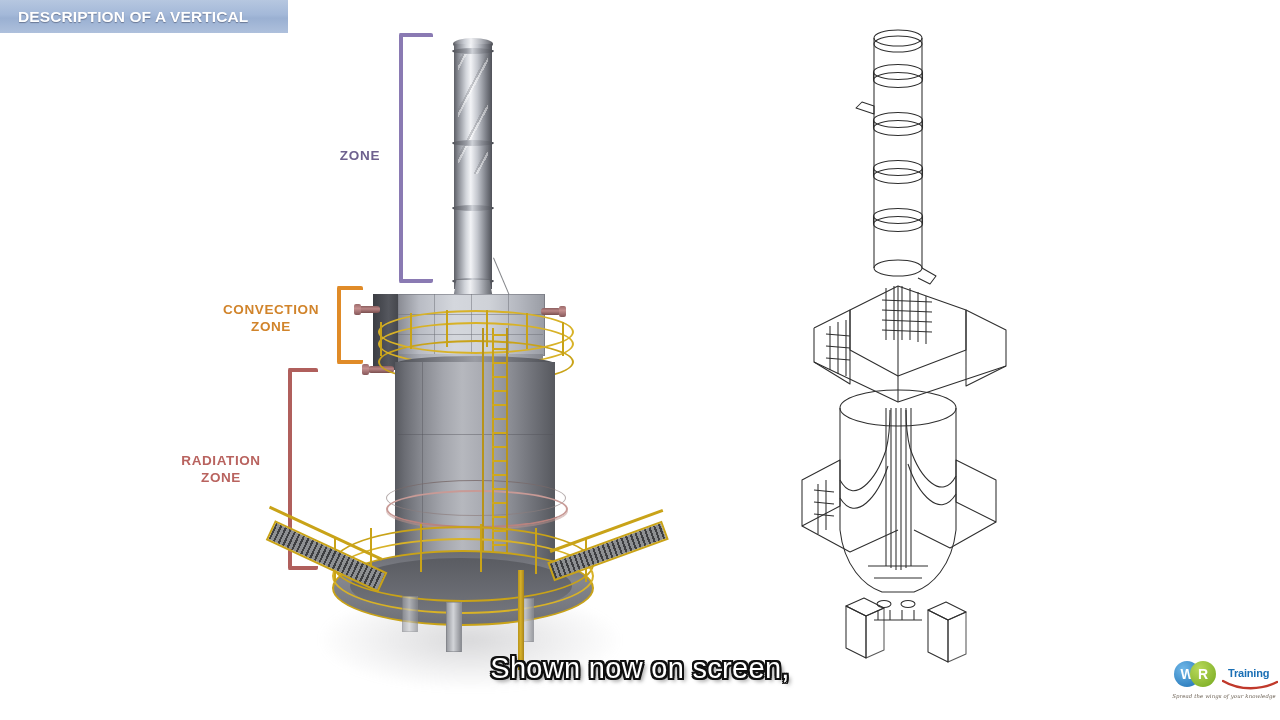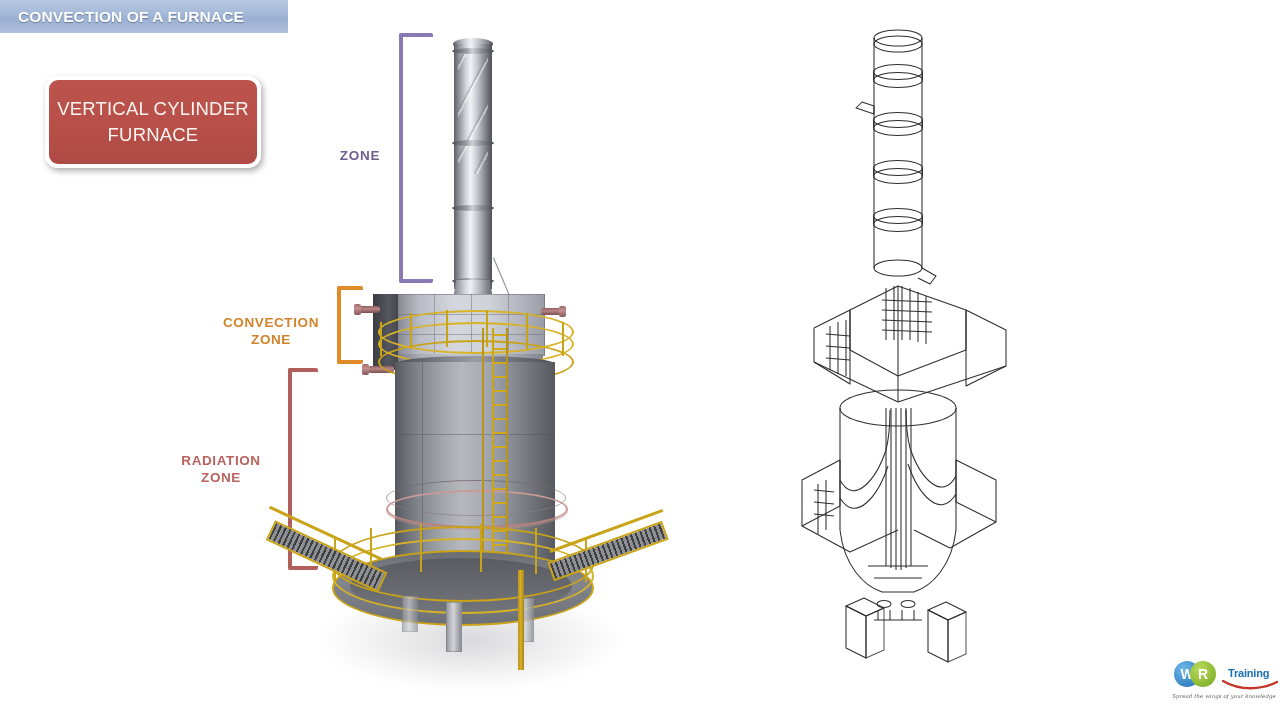--- a/index.html
+++ b/index.html
@@ -33,21 +33,21 @@
     display:flex;align-items:center;justify-content:center;
   }
   .callout .callout-text{
     color:#fdf4f1;font-size:18.5px;line-height:1.38;text-align:center;
     letter-spacing:.2px;
   }
 
   
   .zone-label{position:absolute;text-align:center;font-weight:bold;white-space:pre-line;line-height:1.28;}
   #lbl-stack{left:300px;top:147px;width:120px;font-size:13.5px;color:#6e618f;letter-spacing:.7px;}
-  #lbl-conv {left:178px;top:314px;width:186px;font-size:13.5px;color:#d1842b;letter-spacing:.6px;}
+  #lbl-conv {left:178px;top:301px;width:186px;font-size:13.5px;color:#d1842b;letter-spacing:.6px;}
   #lbl-rad  {left:128px;top:452px;width:186px;font-size:13.5px;color:#b9635f;letter-spacing:.6px;}
 
   
   .bracket{position:absolute;box-sizing:border-box;border-style:solid;border-right:none;border-radius:2px;}
   #br-stack{left:399px;top:33px;width:34px;height:250px;border-width:4.5px;border-color:#8a7ab3;}
   #br-conv {left:337px;top:286px;width:26px;height:78px;border-width:4.5px;border-color:#e08b28;}
   #br-rad  {left:288px;top:368px;width:30px;height:202px;border-width:4.5px;border-color:#b05f5c;}
 
   
   #furnace-render{position:absolute;left:250px;top:10px;width:420px;height:690px;}
@@ -200,27 +200,23 @@
     color:#fff;font-weight:bold;font-size:14px;
     display:flex;align-items:center;justify-content:center;
   }
 </style>
 </head>
 <body>
 
 <div id="stage">
 
   <div class="title-bar">
-    <span class="title-text">CONVECTION OF A FURNACE</span>
+    <span class="title-text">DESCRIPTION OF A VERTICAL</span>
   </div>
 
-  <div class="callout">
-    <span class="callout-text">VERTICAL CYLINDER
-FURNACE</span>
-  </div>
 
   <div class="zone-label" id="lbl-stack">ZONE</div>
   <div class="zone-label" id="lbl-conv">CONVECTION
 ZONE</div>
   <div class="zone-label" id="lbl-rad">RADIATION
 ZONE</div>
 
   <div class="bracket" id="br-stack"></div>
   <div class="bracket" id="br-conv"></div>
   <div class="bracket" id="br-rad"></div>
@@ -413,20 +409,21 @@
         <path d="M56 596 L56 638 L76 648 L76 606 Z"></path>
         <path d="M56 596 L74 588 L94 598 L76 606 Z"></path>
         <path d="M138 600 L138 642 L158 652 L158 610 Z"></path>
         <path d="M138 600 L156 592 L176 602 L158 610 Z"></path>
         <path d="M76 606 L94 598 L94 640 L76 648 Z" stroke-opacity=".8"></path>
         <path d="M158 610 L176 602 L176 644 L158 652 Z" stroke-opacity=".8"></path>
       </g>
     </svg>
   </div>
 
+  <div class="caption">Shown now on screen,</div>
 
   <div class="logo">
     <div class="lg-w">W</div>
     <div class="lg-r">R</div>
     <div class="lg-training">Training</div>
     <svg style="position:absolute;left:54px;top:24px" width="56" height="12" viewBox="0 0 56 12">
       <path d="M1 2 C 18 12, 40 11, 55 3" stroke="#c0392b" stroke-width="2.4" fill="none" stroke-linecap="round"></path>
     </svg>
     <div class="lg-tagline">Spread the wings of your knowledge</div>
   </div>

